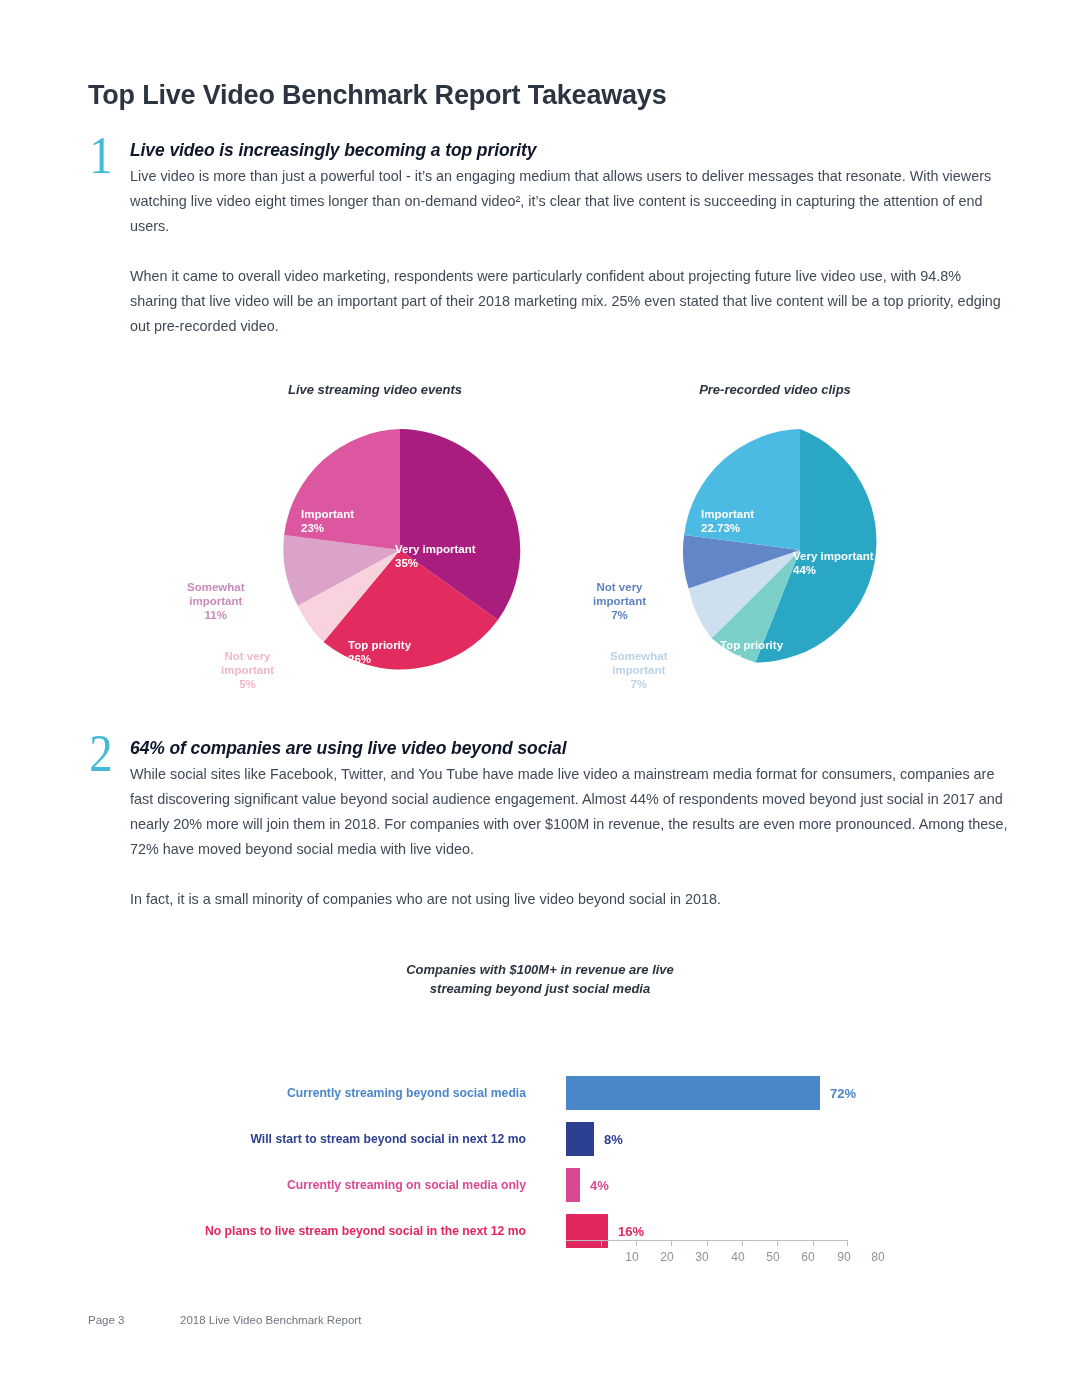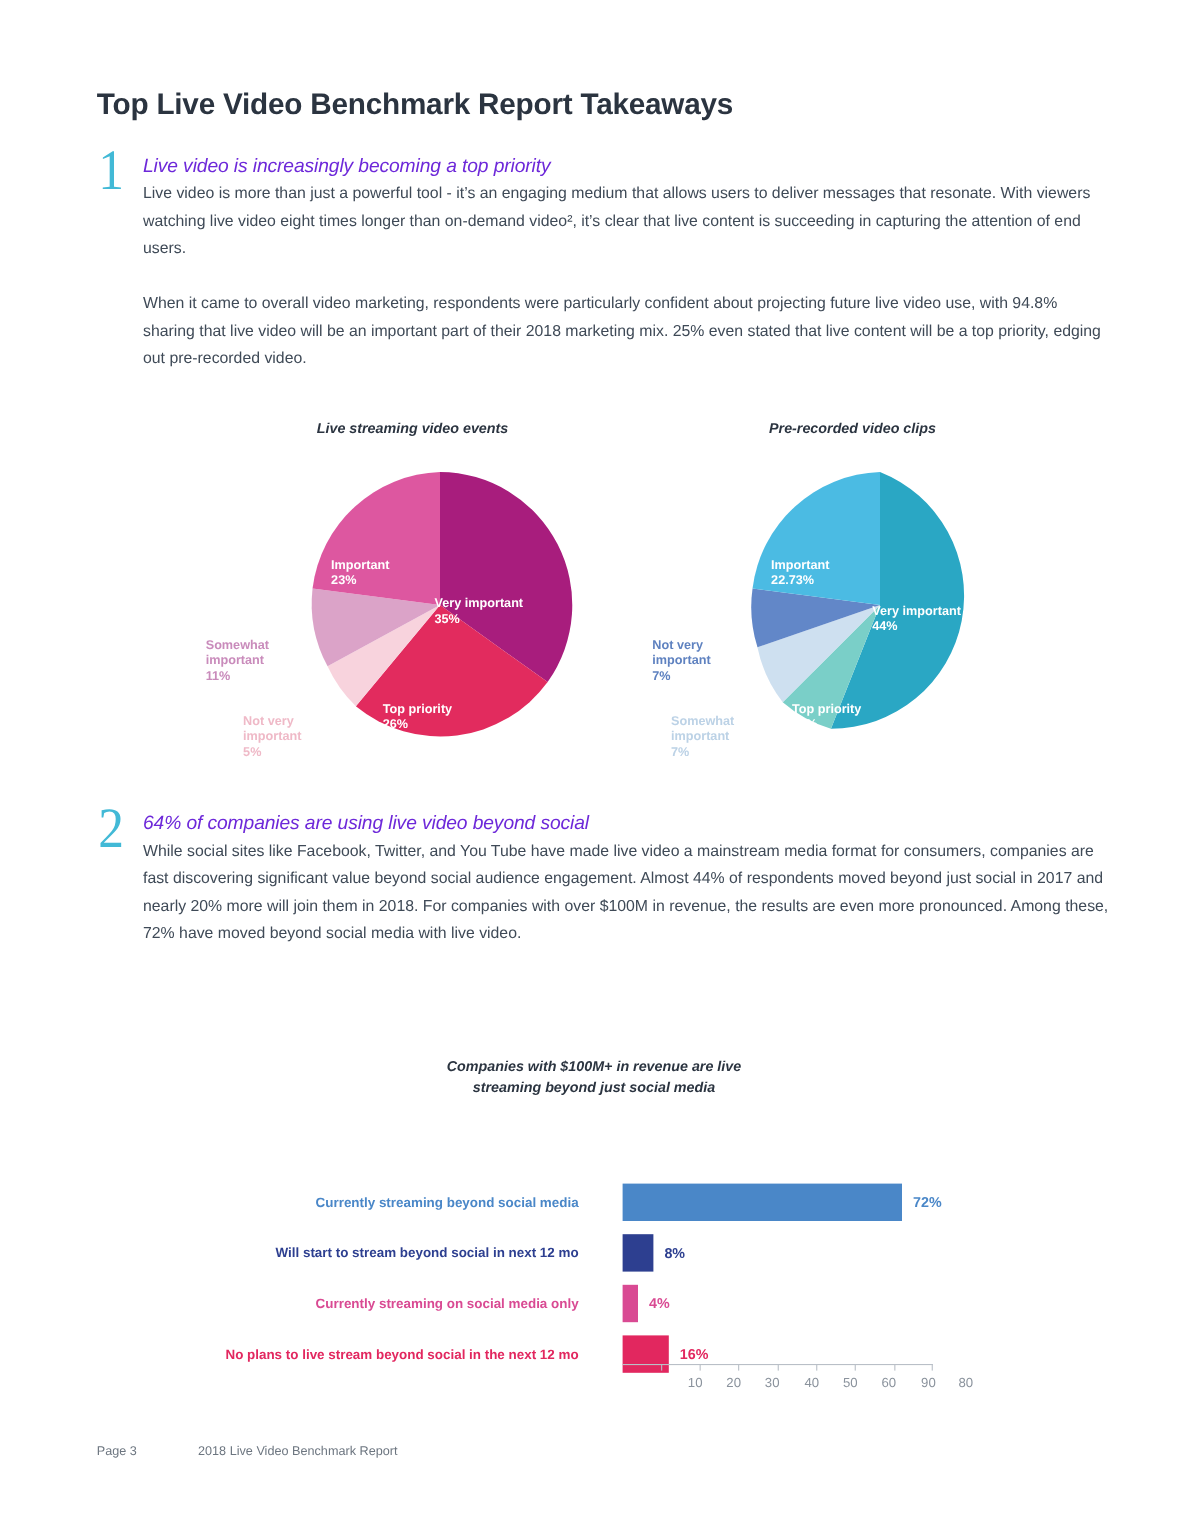--- a/index.html
+++ b/index.html
@@ -22,22 +22,22 @@
   .section { position: absolute; left: 88px; width: 920px; }
   .sec-num {
     position: absolute; left: 0px; top: -10px;
     font-size: 52px; line-height: 1;
     color: #38b6d4; font-family: "Liberation Serif", serif;
     font-weight: 300; opacity: .95;
     transform: scaleX(.9);
   }
   .sec-body { margin-left: 42px; }
   .sec-head {
-    font-size: 17.5px; font-style: italic; font-weight: normal;
-    color: #6d28d9; margin-bottom: 3px; letter-spacing: -0.1px;
+    font-size: 17.5px; font-style: italic; font-weight: bold;
+    color: #0f172a; margin-bottom: 3px; letter-spacing: -0.1px;
   }
   .sec-para {
     font-size: 14.4px; line-height: 25px; color: #3f4a57;
   }
   .sec-para + .sec-para { margin-top: 25px; }
 
   
   .pies { position: absolute; left: 0; top: 370px; width: 1080px; height: 310px; }
   .pie-block { position: absolute; width: 420px; height: 310px; }
   .pie-block.left { left: 165px; }
@@ -47,21 +47,21 @@
     color: #2b3440; margin-top: 12px;
   }
   .pie-wrap { position: relative; width: 420px; height: 270px; }
   .pie-svg { position: absolute; left: 110px; top: 28px; }
   .slice-label {
     position: absolute; font-size: 11.5px; font-weight: bold; line-height: 14px;
     color: #ffffff; text-align: left; white-space: pre-line;
   }
   .out-label {
     position: absolute; font-size: 11.5px; font-weight: bold; line-height: 14px;
-    text-align: left; white-space: pre-line;
+    text-align: center; white-space: pre-line;
   }
 
   
   .barchart { position: absolute; left: 0px; top: 960px; width: 1080px; height: 300px; }
   .bar-title {
     text-align: center; font-size: 13px; font-weight: bold; font-style: italic;
     color: #2b3440; line-height: 19px; width: 1080px;
   }
   .bar-plot { position: relative; left: 0; top: 24px; width: 1080px; height: 230px; }
   .bar-row { position: absolute; left: 0; width: 1080px; height: 46px; }
@@ -175,20 +175,21 @@
       </div>
     </div>
 
   </div>
 
   <div class="section" style="top:738px;">
     <div class="sec-num">2</div>
     <div class="sec-body">
       <div class="sec-head">64% of companies are using live video beyond social</div>
       <div class="sec-para">While social sites like Facebook, Twitter, and You Tube have made live video a mainstream media format for consumers, companies are fast discovering significant value beyond social audience engagement. Almost 44% of respondents moved beyond just social in 2017 and nearly 20% more will join them in 2018. For companies with over $100M in revenue, the results are even more pronounced. Among these, 72% have moved beyond social media with live video.</div>
+      <div class="sec-para">In fact, it is a small minority of companies who are not using live video beyond social in 2018.</div>
     </div>
   </div>
 
   <div class="barchart">
     <div class="bar-title">
       <span>Companies with $100M+ in revenue are live</span><br>
       <span>streaming beyond just social media</span>
     </div>
 
     <div class="bar-plot">

